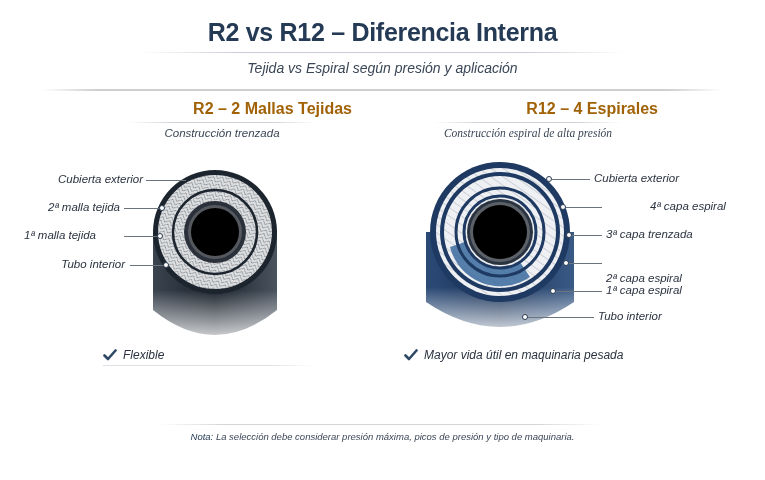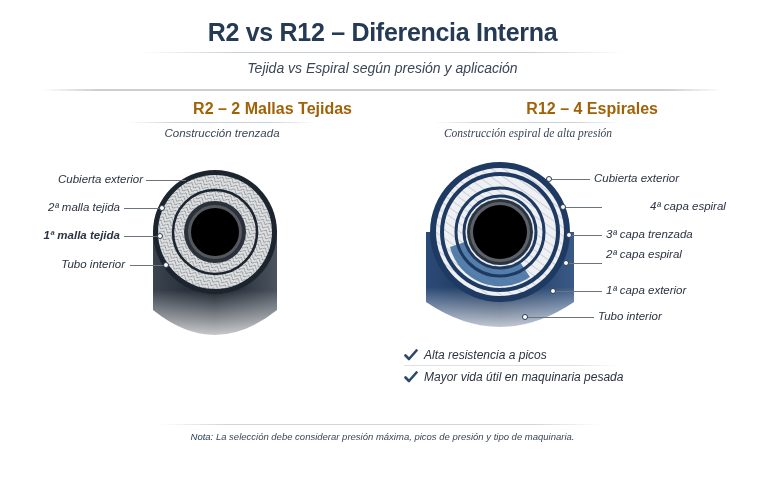--- a/index.html
+++ b/index.html
@@ -88,21 +88,21 @@
   <circle cx="70" cy="72" r="31" fill="#2a313a"></circle>
   <circle cx="70" cy="72" r="27" fill="#55595f"></circle>
   <circle cx="70" cy="72" r="24" fill="#000"></circle>
 </svg>
 
 <div class="lbl lbl-left" style="right:622px; top:173px;">Cubierta exterior</div>
 <div class="leader" style="left:146px; top:180px; width:40px;"></div>
 <div class="lbl lbl-left" style="right:645px; top:201px;">2ª malla tejida</div>
 <div class="leader" style="left:124px; top:208px; width:38px;"></div>
 <div class="dot" style="left:159px; top:205px;"></div>
-<div class="lbl lbl-left" style="right:645px; top:229px;font-weight:bold;">1ª malla tejida</div>
+<div class="lbl lbl-left" style="right:669px; top:229px;">1ª malla tejida</div>
 <div class="leader" style="left:124px; top:236px; width:36px;"></div>
 <div class="dot" style="left:157px; top:233px;"></div>
 <div class="lbl lbl-left" style="right:640px; top:258px;">Tubo interior</div>
 <div class="leader" style="left:130px; top:265px; width:36px;"></div>
 <div class="dot" style="left:163px; top:262px;"></div>
 
 <svg class="hose" style="left:420px; top:162px;" width="160" height="180" viewBox="0 0 160 180">
   <defs>
     <linearGradient id="r12side" x1="0" y1="0" x2="1" y2="0">
       <stop offset="0" stop-color="#2b4a76"></stop>
@@ -139,41 +139,41 @@
 <div class="dot" style="left:560px; top:204px;"></div>
 <div class="leader" style="left:566px; top:207px; width:36px;"></div>
 <div class="lbl" style="left:606px; top:200px;margin-left:44px;">4ª capa espiral</div>
 
 <div class="dot" style="left:566px; top:232px;"></div>
 <div class="leader" style="left:572px; top:235px; width:30px;"></div>
 <div class="lbl" style="left:606px; top:228px;">3ª capa trenzada</div>
 
 <div class="dot" style="left:563px; top:260px;"></div>
 <div class="leader" style="left:569px; top:263px; width:33px;"></div>
-<div class="lbl" style="left:606px; top:248px;">2ª capa espiral</div>
+<div class="lbl" style="left:606px; top:272px;">2ª capa espiral</div>
 
 <div class="dot" style="left:550px; top:288px;"></div>
 <div class="leader" style="left:556px; top:291px; width:46px;"></div>
-<div class="lbl" style="left:606px; top:284px;">1ª capa exterior</div>
+<div class="lbl" style="left:606px; top:284px;">1ª capa espiral</div>
 
 <div class="dot" style="left:522px; top:314px;"></div>
 <div class="leader" style="left:528px; top:317px; width:66px;"></div>
 <div class="lbl" style="left:598px; top:310px;">Tubo interior</div>
 
 <div class="list" style="left:103px;">
-</div>
-
-<div class="list" style="left:404px;">
   <div class="list-item">
     <svg class="ico-check" viewBox="0 0 14 14">
         <path d="M1.5 7.5 L5 11 L12.5 2.5" stroke="#2e4867" stroke-width="2.6" fill="none" stroke-linecap="round" stroke-linejoin="round"></path>
       </svg>
-    <span>Alta resistencia a picos</span>
-    <div class="sep" style="width:215px;"></div>
+    <span>Flexible</span>
+    <div class="sep" style="width:210px;"></div>
   </div>
+</div>
+
+<div class="list" style="left:404px;">
   <div class="list-item">
     <svg class="ico-check" viewBox="0 0 14 14">
         <path d="M1.5 7.5 L5 11 L12.5 2.5" stroke="#2e4867" stroke-width="2.6" fill="none" stroke-linecap="round" stroke-linejoin="round"></path>
       </svg>
     <span>Mayor vida útil en maquinaria pesada</span>
   </div>
 </div>
 
 <div class="note-rule"></div>
 <div class="note"><b>Nota</b><span>: La selección debe considerar presión máxima, picos de presión y tipo de maquinaria.</span></div>

